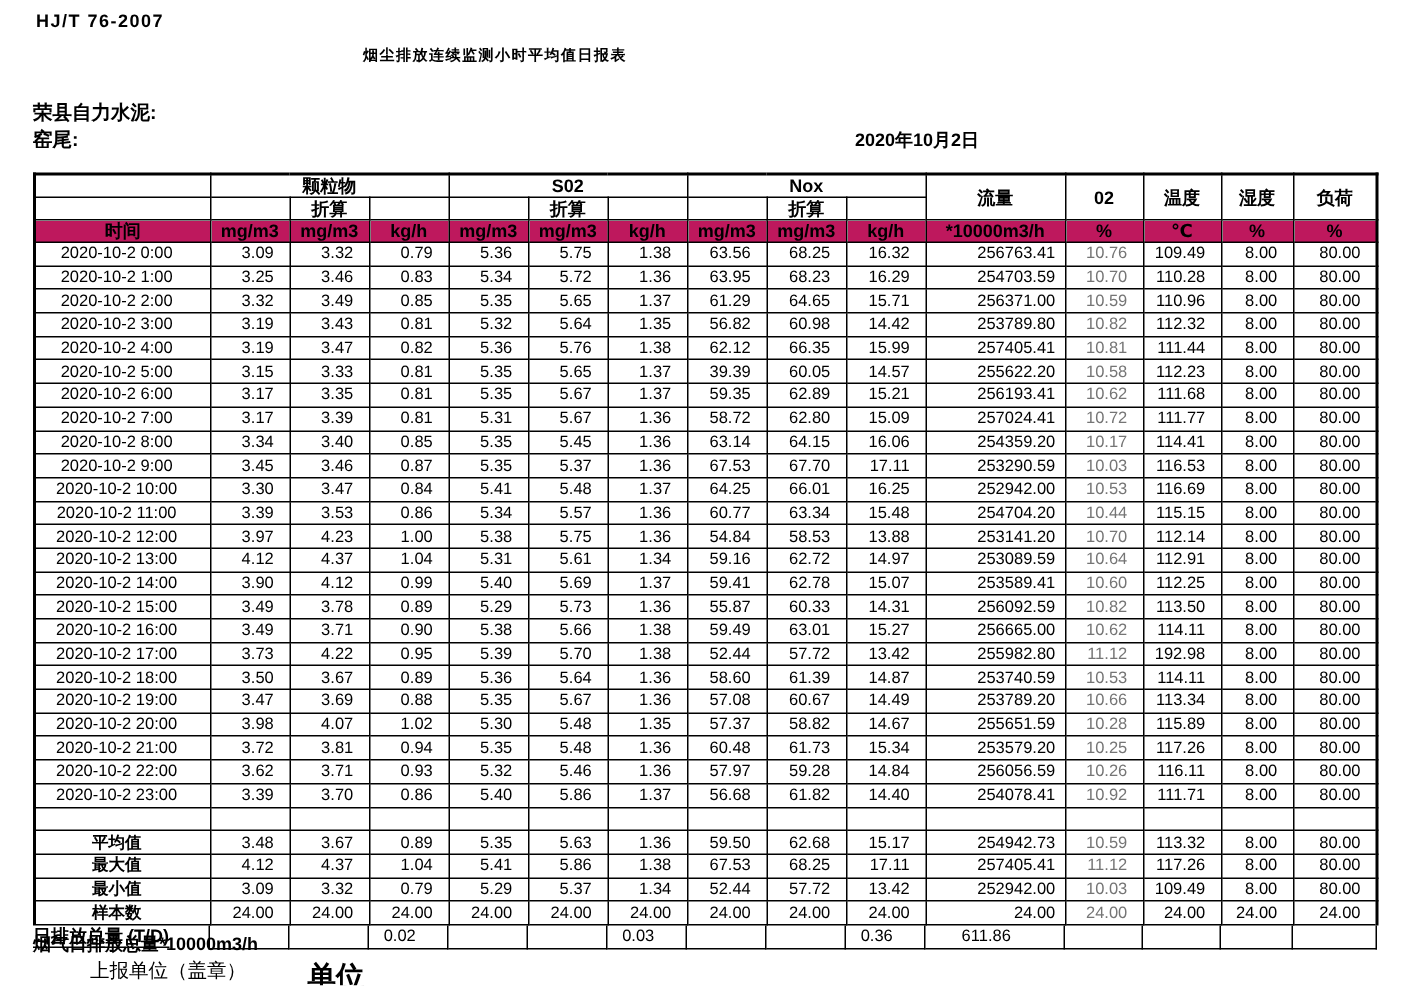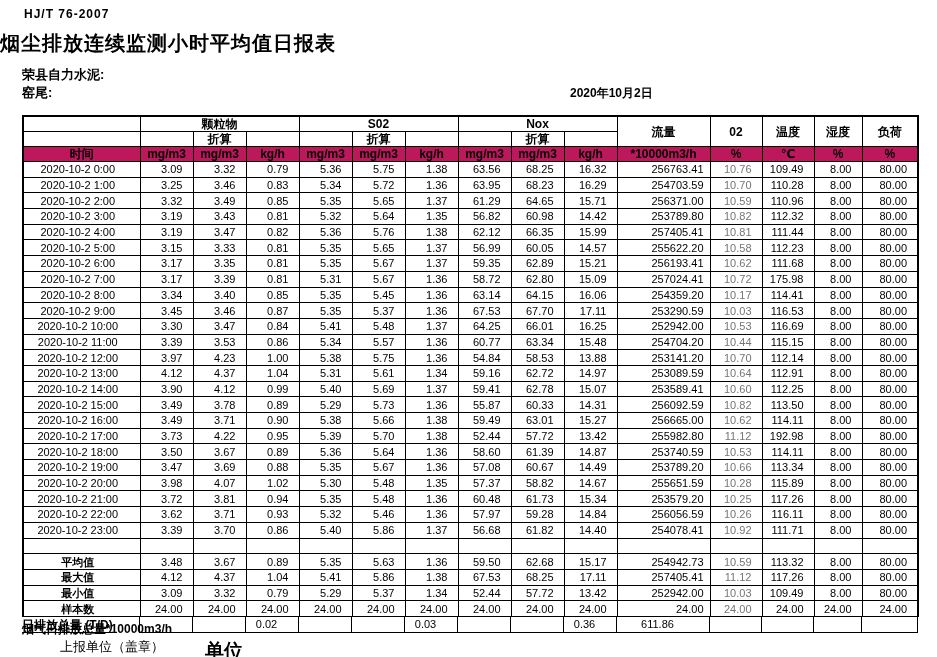--- a/index.html
+++ b/index.html
@@ -1,20 +1,20 @@
 <!DOCTYPE html>
 <html><head>
 <meta charset="utf-8">
 <style>
   html,body{margin:0;padding:0;background:#fff;}
   body{width:937px;height:657px;font-family:"Liberation Sans","DejaVu Sans",sans-serif;color:#000;}
   .page{position:relative;width:937px;height:657px;overflow:hidden;background:#fff;}
   .abs{position:absolute;white-space:nowrap;}
   .std{left:24px;top:7px;font-size:12px;font-weight:bold;letter-spacing:1px;}
-  .title{left:0;top:30px;width:660px;font-size:20px;font-weight:bold;letter-spacing:1px;}
+  .title{left:0;top:30px;width:660px;text-align:center;font-size:10px;font-weight:bold;letter-spacing:1px;}
   .company{left:22px;top:66px;font-size:13px;font-weight:bold;}
   .station{left:22px;top:84px;font-size:13px;font-weight:bold;}
   .date{left:570px;top:85px;font-size:12px;font-weight:bold;}
   .tablewrap{position:absolute;left:22px;top:115px;}
   table{border-collapse:collapse;table-layout:fixed;}
   .main-table{border:2px solid #000;border-bottom-width:1px;}
   .main-table td{border:1px solid #000;padding:0;height:14.7px;line-height:14px;font-size:11px;overflow:hidden;white-space:nowrap;}
   .main-table thead td{height:14px;text-align:center;font-weight:bold;font-size:12px;}
   .unit-row td{background:#be185d;font-weight:normal;font-size:11px;height:15px;}
   .unit-row td.time-head{font-weight:bold;font-size:12px;}
@@ -190,21 +190,21 @@
             <td class="num">80.00</td>
           </tr>
           <tr>
             <td class="time-cell">2020-10-2 5:00</td>
             <td class="num">3.15</td>
             <td class="num">3.33</td>
             <td class="num">0.81</td>
             <td class="num">5.35</td>
             <td class="num">5.65</td>
             <td class="num">1.37</td>
-            <td class="num">56.99</td>
+            <td class="num">39.39</td>
             <td class="num">60.05</td>
             <td class="num">14.57</td>
             <td class="num flow">255622.20</td>
             <td class="num o2">10.58</td>
             <td class="num">112.23</td>
             <td class="num">8.00</td>
             <td class="num">80.00</td>
           </tr>
           <tr>
             <td class="time-cell">2020-10-2 6:00</td>
@@ -229,21 +229,21 @@
             <td class="num">3.39</td>
             <td class="num">0.81</td>
             <td class="num">5.31</td>
             <td class="num">5.67</td>
             <td class="num">1.36</td>
             <td class="num">58.72</td>
             <td class="num">62.80</td>
             <td class="num">15.09</td>
             <td class="num flow">257024.41</td>
             <td class="num o2">10.72</td>
-            <td class="num">175.98</td>
+            <td class="num">111.77</td>
             <td class="num">8.00</td>
             <td class="num">80.00</td>
           </tr>
           <tr>
             <td class="time-cell">2020-10-2 8:00</td>
             <td class="num">3.34</td>
             <td class="num">3.40</td>
             <td class="num">0.85</td>
             <td class="num">5.35</td>
             <td class="num">5.45</td>

